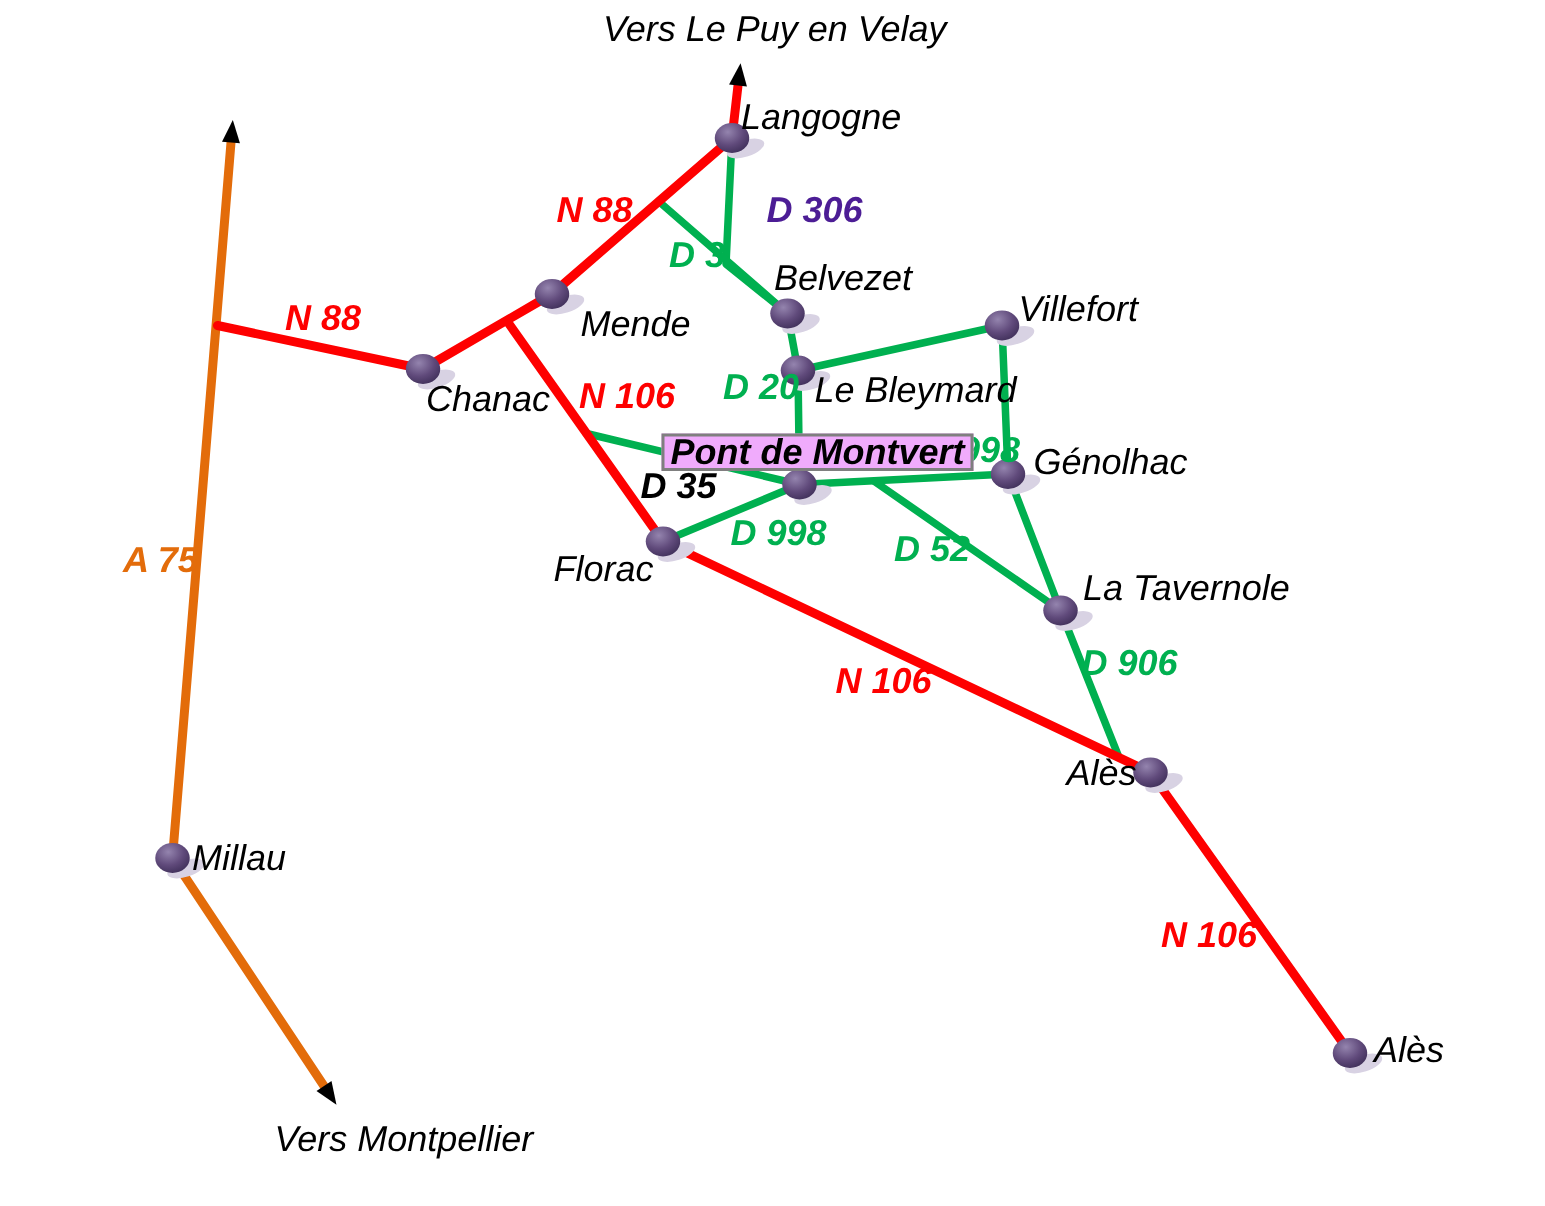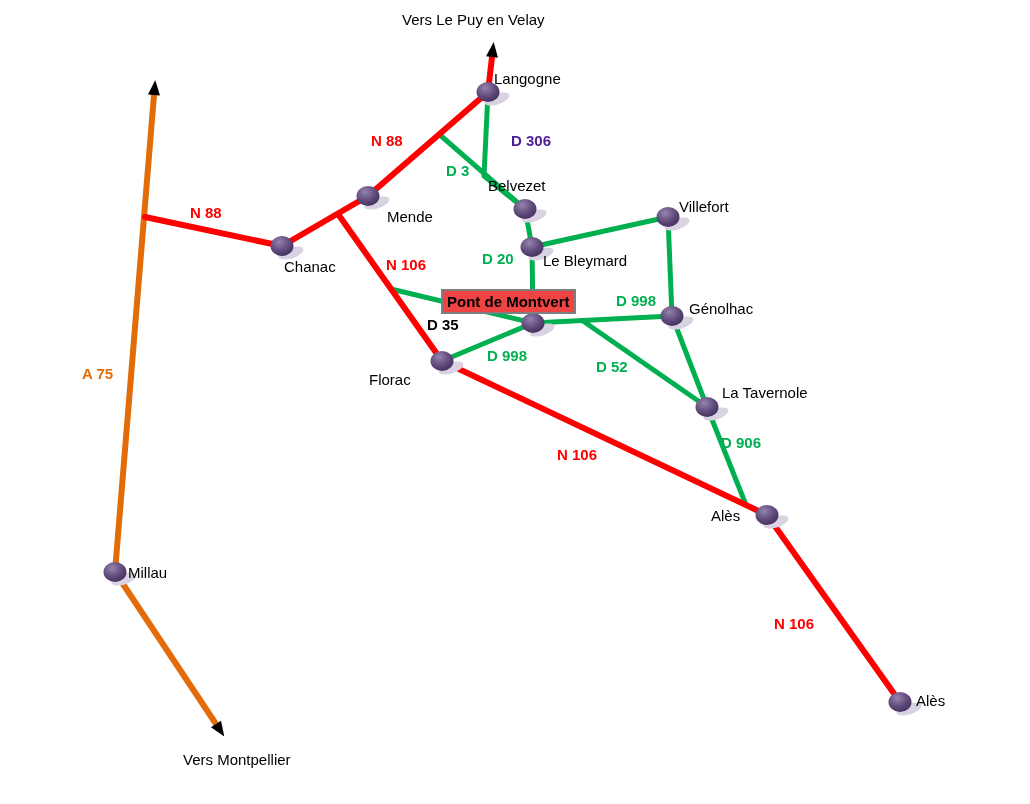--- a/index.html
+++ b/index.html
@@ -9,28 +9,29 @@
     height: 804px;
     background: #ffffff;
     overflow: hidden;
     font-family: "Liberation Sans", sans-serif;
   }
   #map-svg { position: absolute; left: 0; top: 0; }
   #label-layer { position: absolute; left: 0; top: 0; width: 100%; height: 100%; }
   .lbl {
     position: absolute;
     white-space: nowrap;
-    font-size: 15px;
+    font-size: 24px;
     line-height: 21px;
     color: #000000;
+    font-style: italic;
   }
   .lbl.road { font-weight: bold; }
   .lbl.boxed {
     font-weight: bold;
-    background: #ef4444;
+    background: #f0abfc;
     border: 2px solid #7f7f7f;
     padding: 0 4px;
   }
 </style>
 </head>
 <body>
 
 <div id="road-map">
   <svg id="map-svg" width="1030" height="804" viewBox="0 0 1030 804">
     <defs>
@@ -88,21 +89,21 @@
         <ellipse cx="909" cy="709" rx="13" ry="5.5" fill="#d8d2e3" transform="rotate(-18 909 709)"></ellipse>
         <ellipse cx="900" cy="702" rx="11.5" ry="10" fill="url(#nodeGrad)"></ellipse>
         <ellipse cx="542" cy="330" rx="13" ry="5.5" fill="#d8d2e3" transform="rotate(-18 542 330)"></ellipse>
         <ellipse cx="533" cy="323" rx="11.5" ry="10" fill="url(#nodeGrad)"></ellipse>
       </g>
   </svg>
   <div id="label-layer">
       <div class="lbl city" style="left: 494px; top: 68px;">Langogne</div>
       <div class="lbl city" style="left: 387px; top: 206px;">Mende</div>
       <div class="lbl city" style="left: 284px; top: 256px;">Chanac</div>
-      <div class="lbl city" style="left: 488px; top: 175px;">Belvezet</div>
+      <div class="lbl city" style="left: 516px; top: 175px;">Belvezet</div>
       <div class="lbl city" style="left: 679px; top: 196px;">Villefort</div>
       <div class="lbl city" style="left: 543px; top: 250px;">Le Bleymard</div>
       <div class="lbl city" style="left: 689px; top: 298px;">Génolhac</div>
       <div class="lbl city" style="left: 369px; top: 369px;">Florac</div>
       <div class="lbl city" style="left: 722px; top: 382px;">La Tavernole</div>
       <div class="lbl city" style="left: 711px; top: 505px;">Alès</div>
       <div class="lbl city" style="left: 128px; top: 562px;">Millau</div>
       <div class="lbl city" style="left: 916px; top: 690px;">Alès</div>
       <div class="lbl road" style="left: 371px; top: 130px; color: rgb(254, 0, 0);">N 88</div>
       <div class="lbl road" style="left: 190px; top: 202px; color: rgb(254, 0, 0);">N 88</div>

